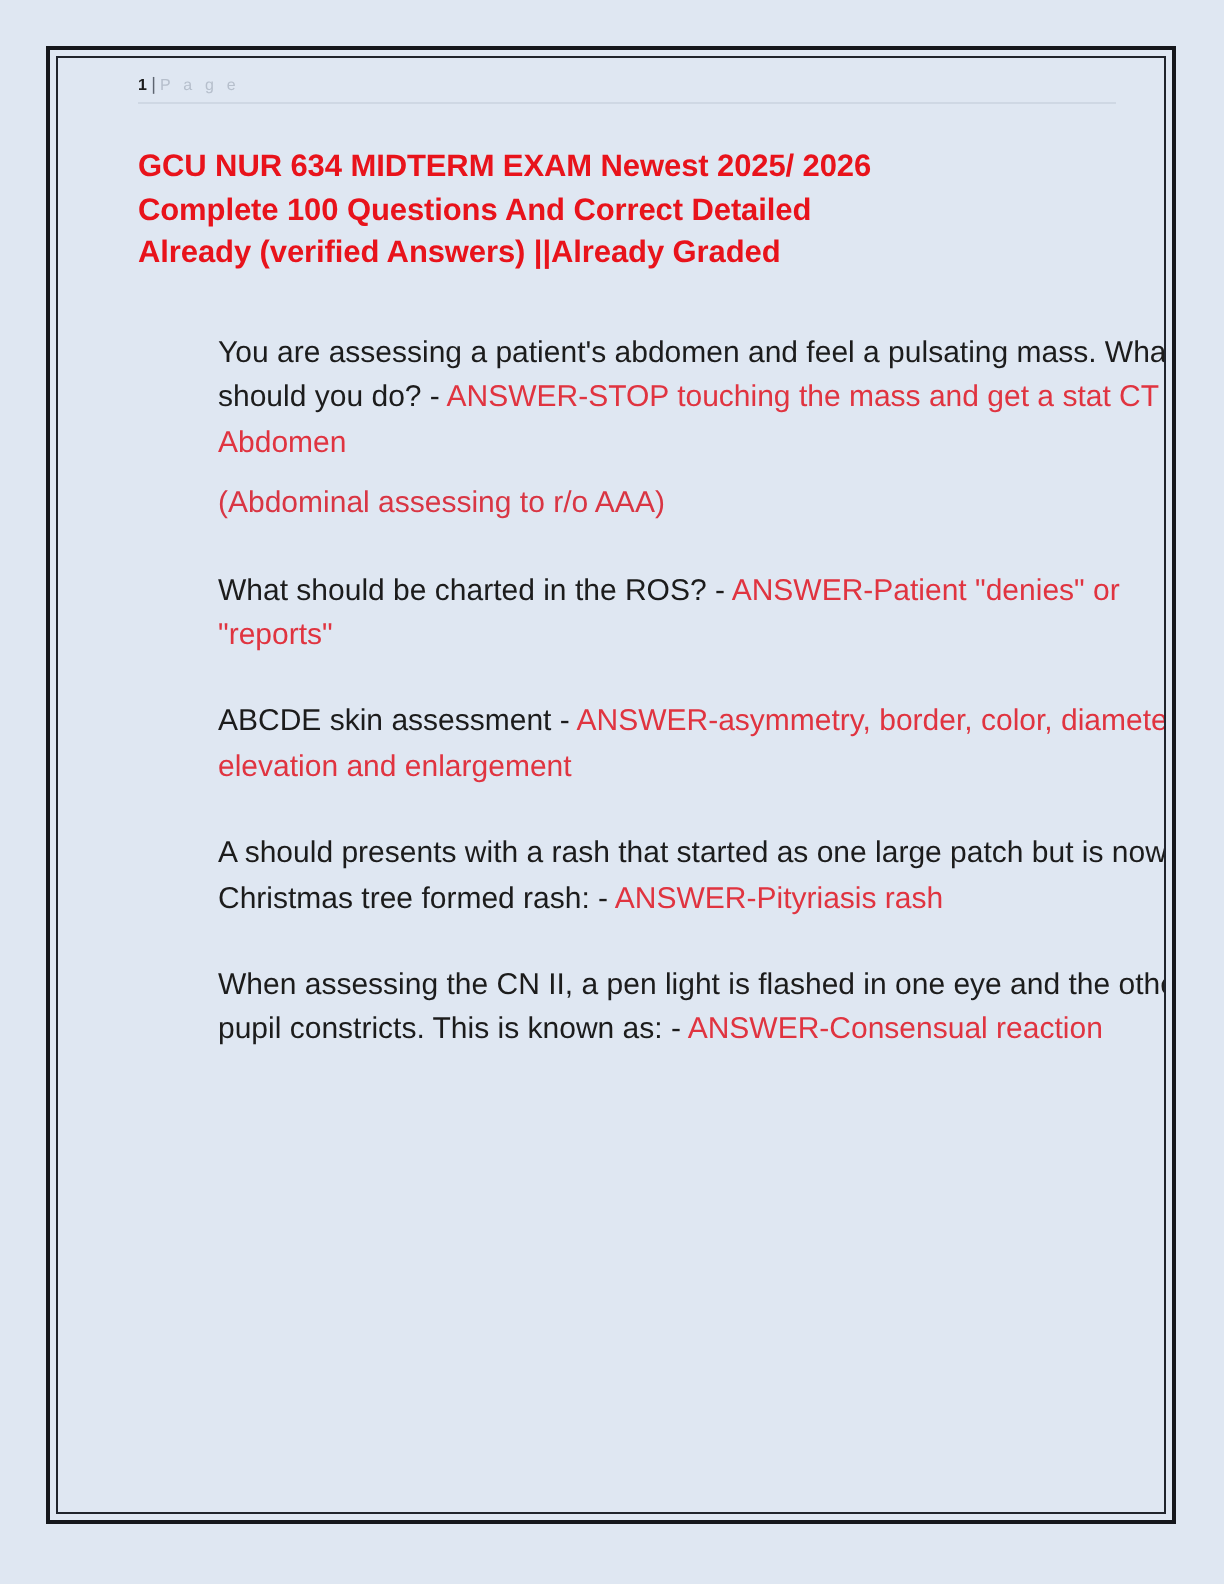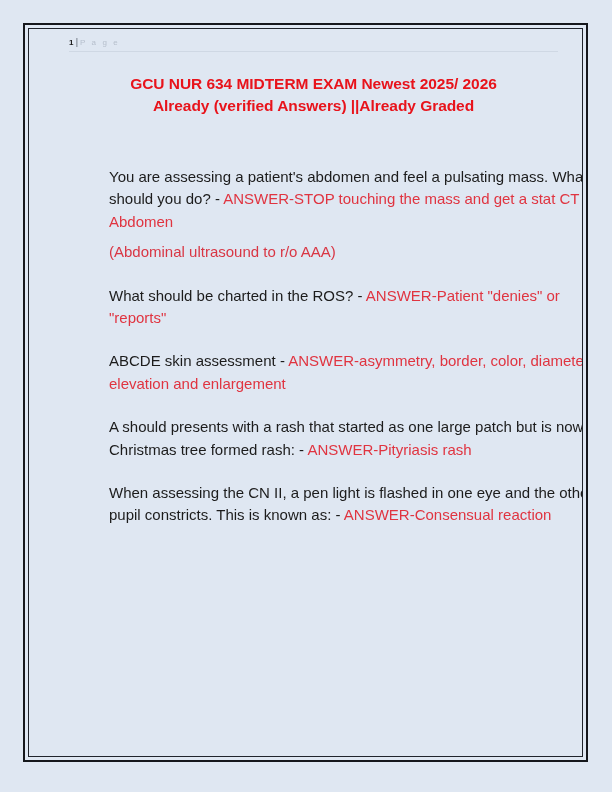--- a/index.html
+++ b/index.html
@@ -96,21 +96,21 @@
     height: 1px;
     background: #cfd8e4;
   }
 
   
   .doc-title {
     position: absolute;
     left: 40px;
     top: 44px;
     width: 489px;
-    text-align: center;
+    text-align: left;
     color: #e8131b;
     font-weight: bold;
     font-size: 15.5px;
     line-height: 21.5px;
     letter-spacing: -0.05px;
   }
   .doc-title .tline { display: block; }
 
   
   .qa-body {
@@ -143,28 +143,29 @@
 
     <div class="doc-header">
       <span class="header-line">
         <span class="hdr-num">1</span><span class="hdr-bar">|</span><span class="hdr-word">P a g e</span>
       </span>
     </div>
     <div class="header-rule"></div>
 
     <div class="doc-title">
       <span class="tline">GCU NUR 634 MIDTERM EXAM Newest 2025/ 2026</span>
+      <span class="tline">Complete 100 Questions And Correct Detailed</span>
       <span class="tline">Already (verified Answers) ||Already Graded</span>
     </div>
 
     <div class="qa-body">
 
       <p class="qa-block">
         <span class="q-text">You are assessing a patient's abdomen and feel a pulsating mass. What should you do? - </span><span class="a-text">ANSWER-STOP touching the mass and get a stat CT Abdomen</span>
-        <span class="a-note">(Abdominal ultrasound to r/o AAA)</span>
+        <span class="a-note">(Abdominal assessing to r/o AAA)</span>
       </p>
 
       <p class="qa-block">
         <span class="q-text">What should be charted in the ROS? - </span><span class="a-text">ANSWER-Patient "denies" or "reports"</span>
       </p>
 
       <p class="qa-block">
         <span class="q-text">ABCDE skin assessment - </span><span class="a-text">ANSWER-asymmetry, border, color, diameter, elevation and enlargement</span>
       </p>
 

